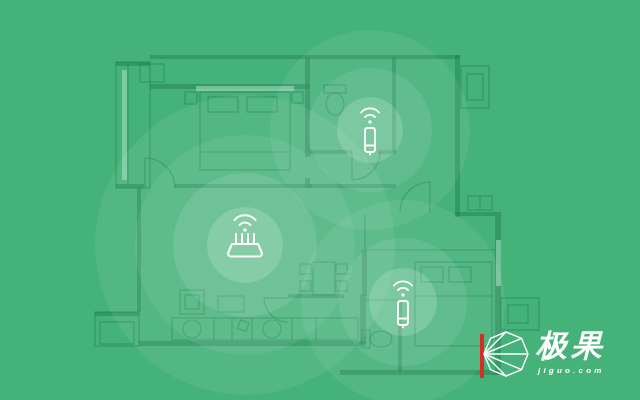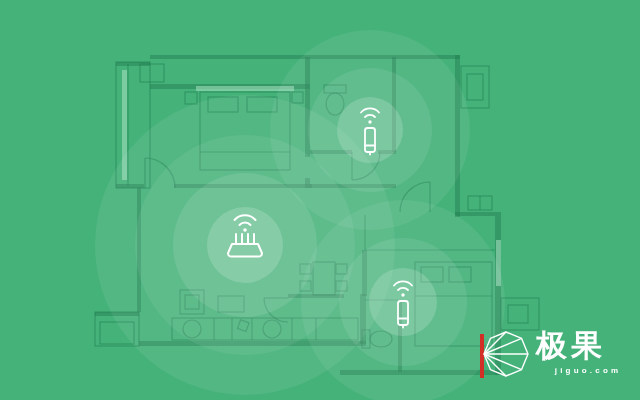--- a/index.html
+++ b/index.html
@@ -9,33 +9,32 @@
     font-family:"Liberation Sans","DejaVu Sans",sans-serif;
   }
   .stage svg{position:absolute;left:0;top:0;}
   
   #floorplan{z-index:1;}
   
   #signals{z-index:2;}
   
   #devices{z-index:3;}
   
-  .logo{position:absolute;right:0;bottom:14px;z-index:4;width:160px;height:60px;}
+  .logo{position:absolute;right:0;bottom:14px;z-index:4;width:160px;height:60px;font-style:italic;}
   .logo-redbar{position:absolute;left:0px;top:8px;width:4px;height:44px;background:#D22F27;}
   .logo-mark{position:absolute;left:7px;top:2px;}
   .logo-brand{
     position:absolute;left:56px;top:0px;width:100px;
     color:#FFFFFF;font-size:31px;font-weight:bold;letter-spacing:4px;line-height:40px;
     white-space:nowrap;
   }
   .logo-domain{
     position:absolute;left:58px;top:40px;width:100px;
     color:#FFFFFF;font-size:8px;font-weight:bold;letter-spacing:3.2px;
     white-space:nowrap;
-    text-align:center;
   }
 </style>
 </head>
 <body>
 
 <div class="stage">
 
   <svg id="floorplan" width="640" height="400" viewBox="0 0 640 400">
 
     <g fill="#1E7B4E" fill-opacity="0.45" stroke="none">

